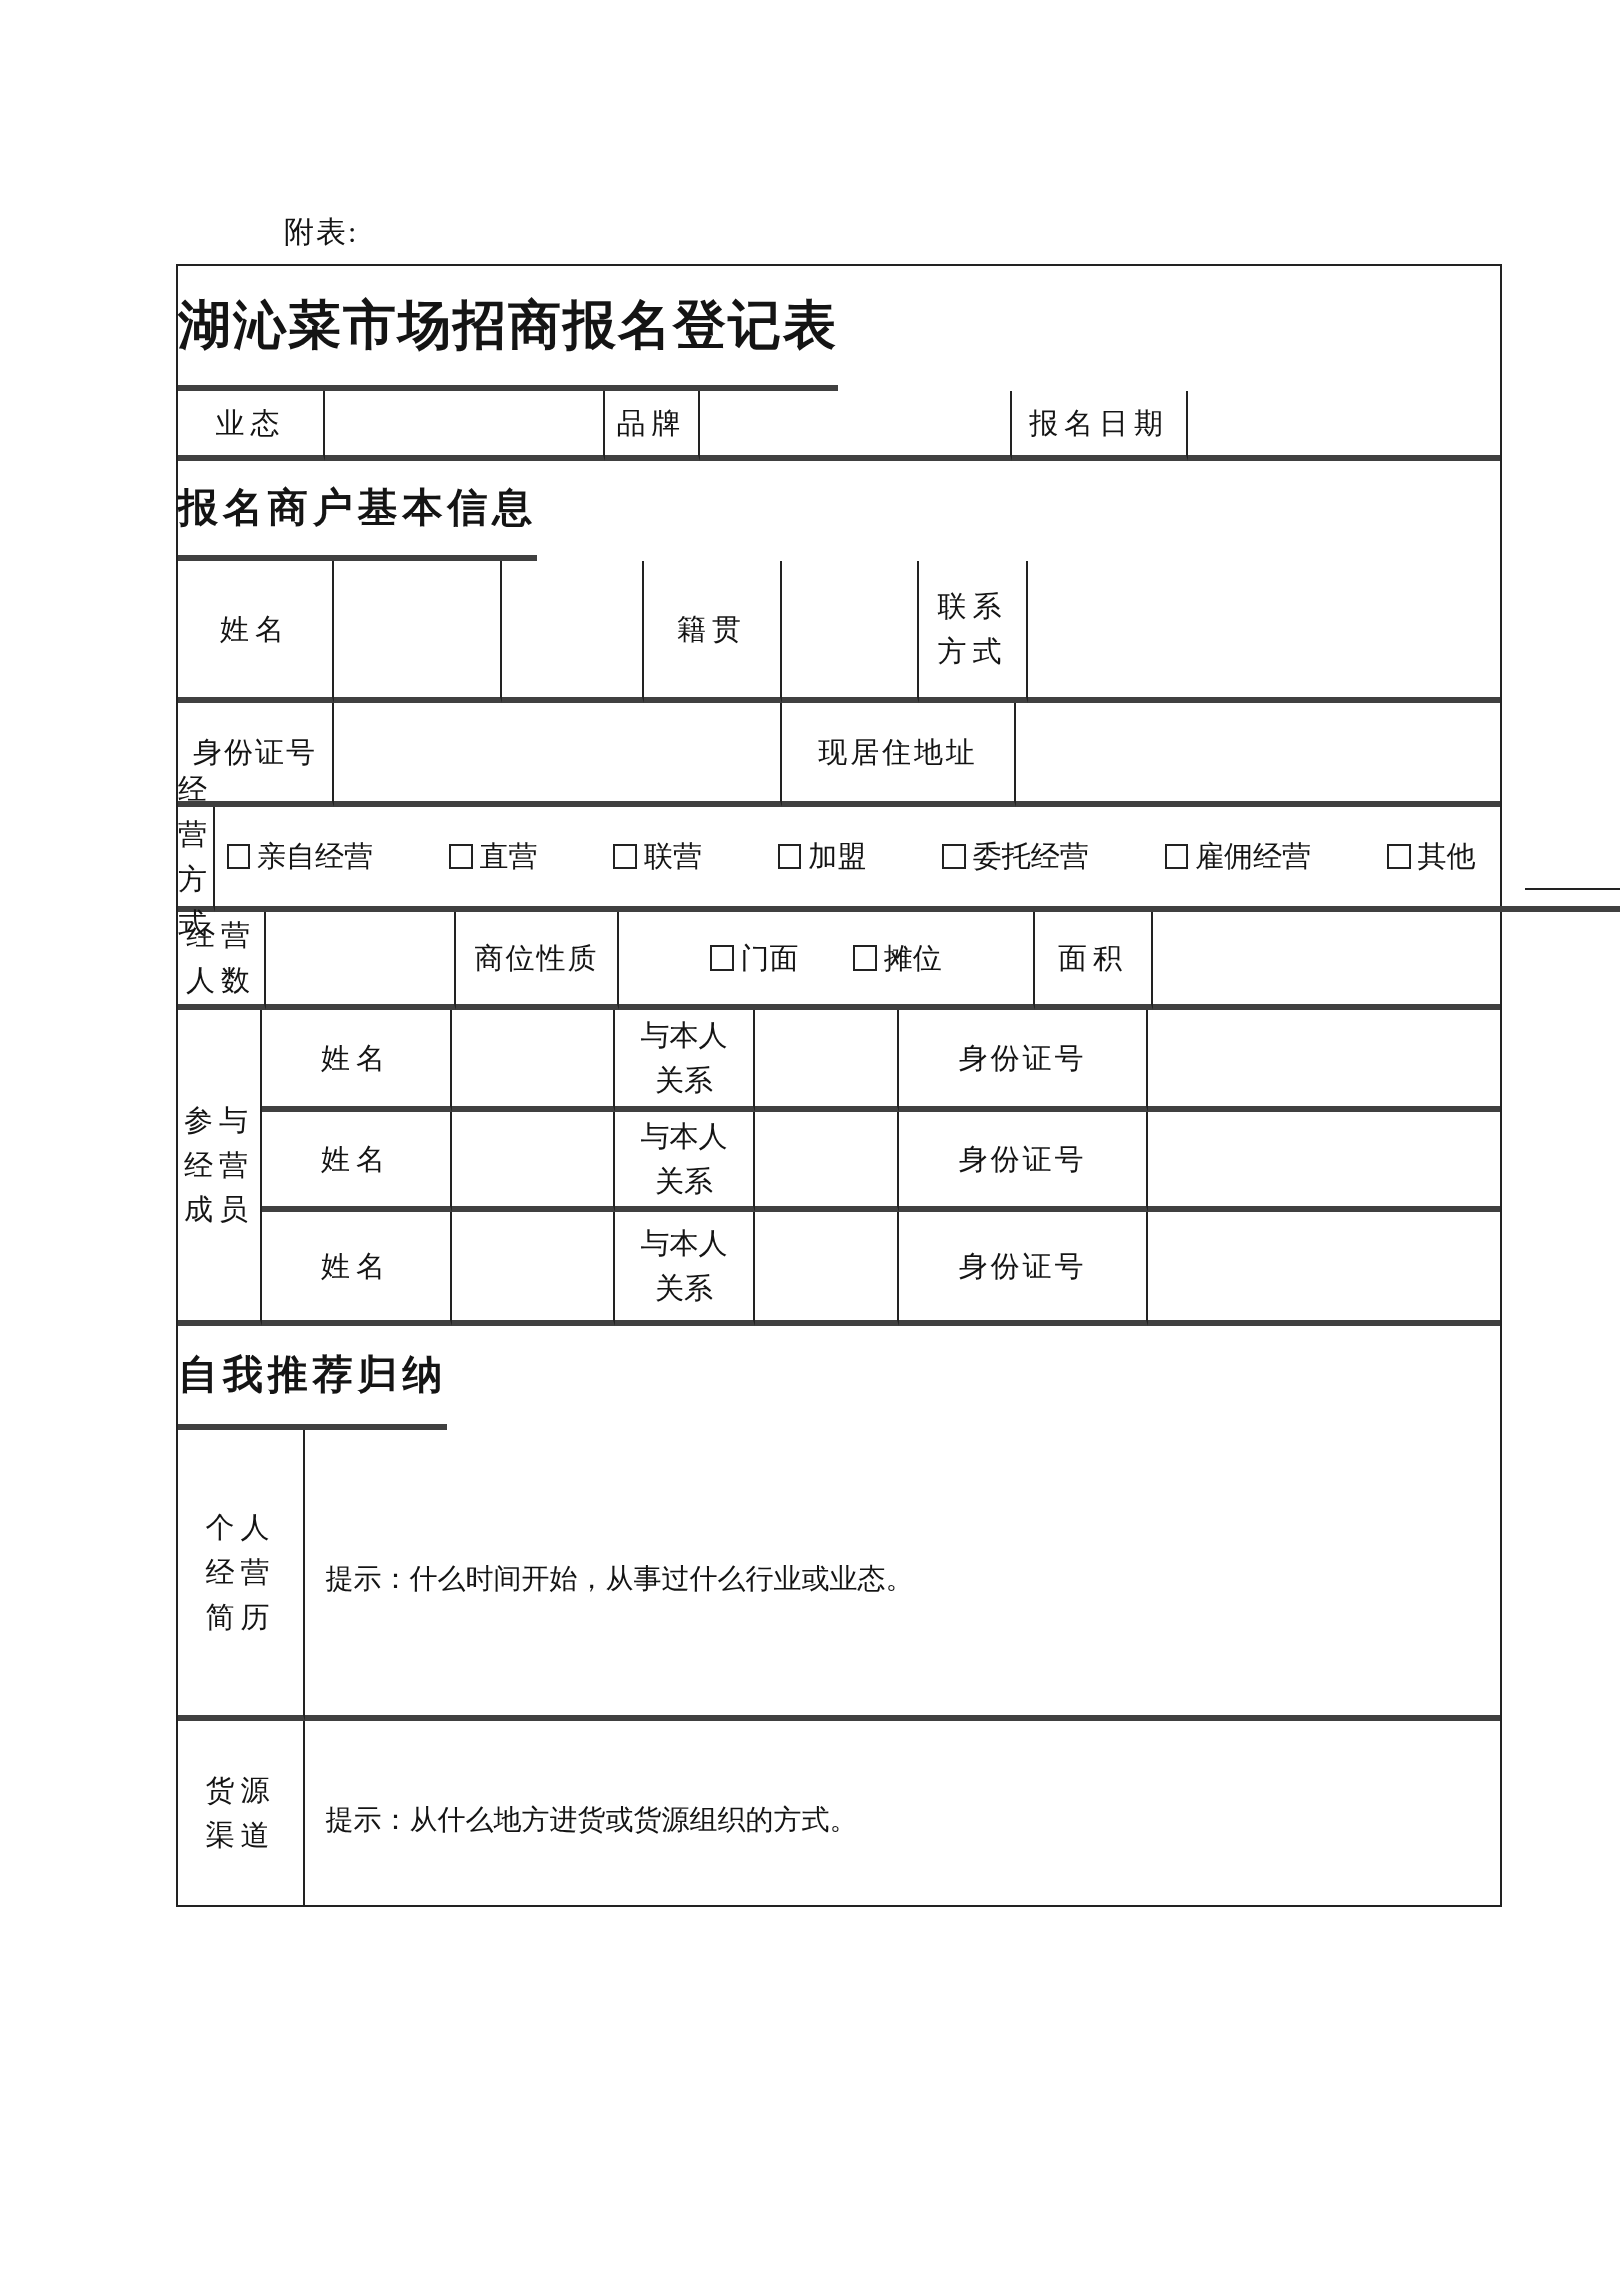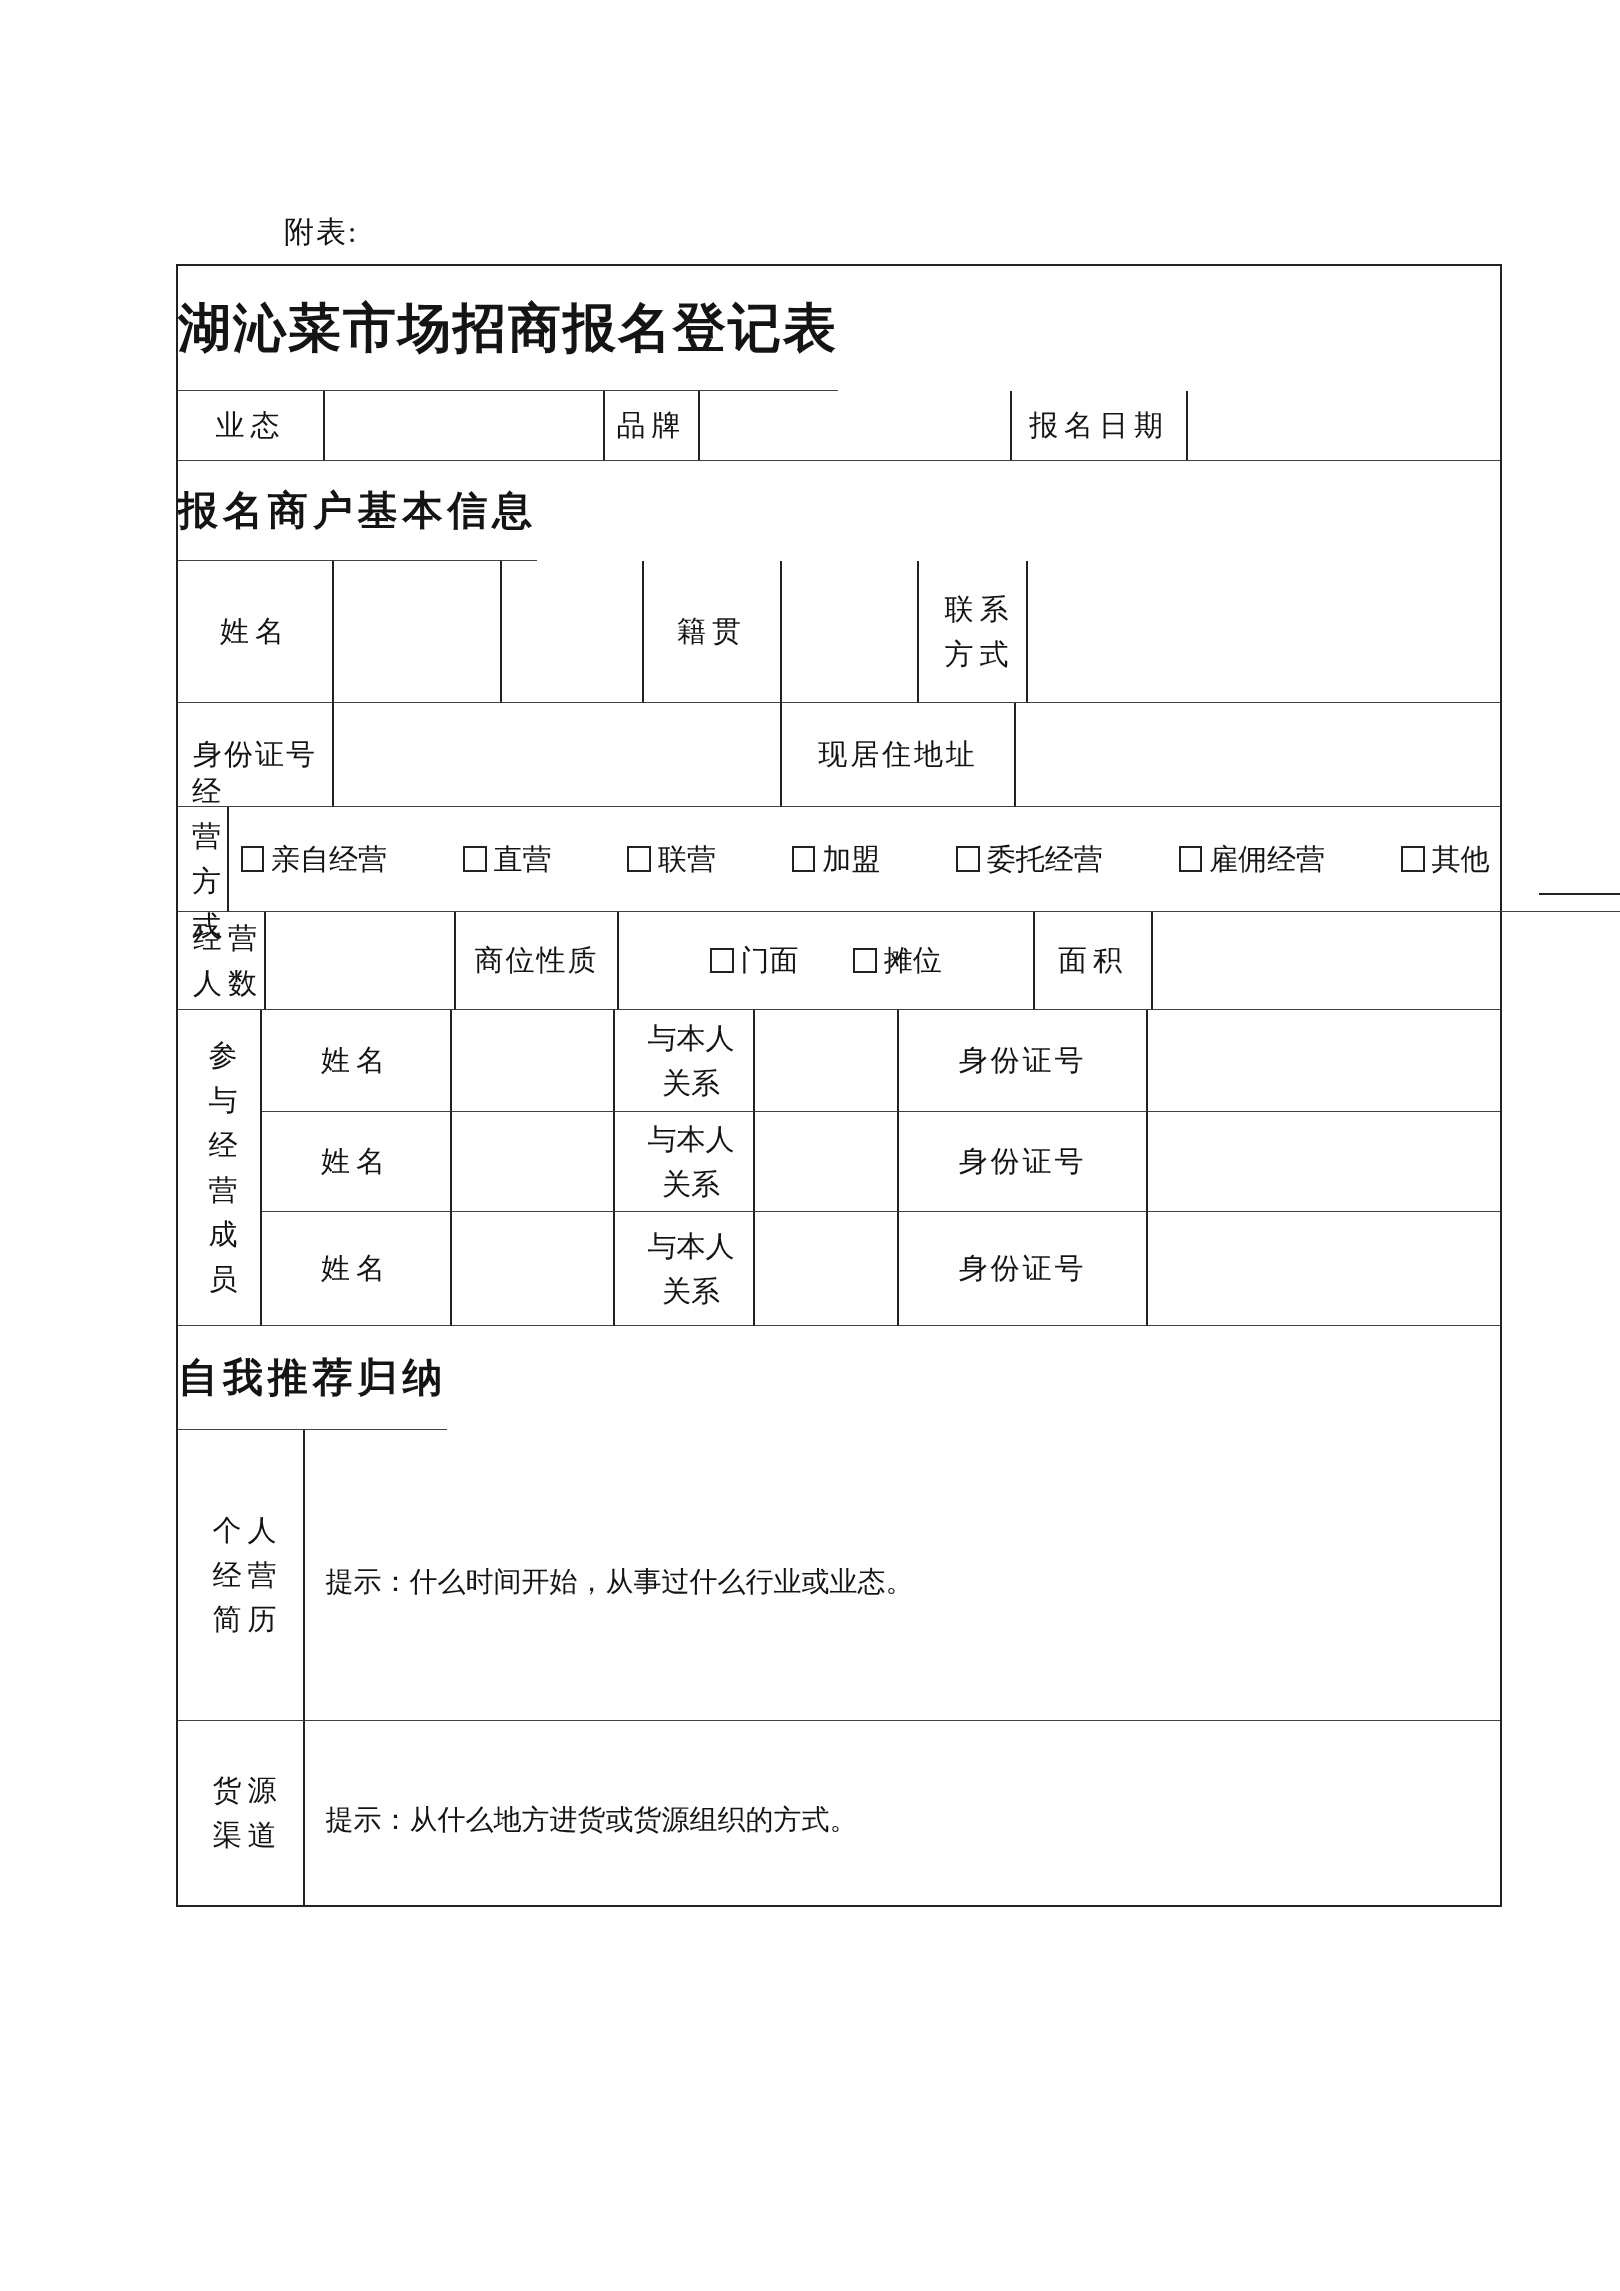--- a/index.html
+++ b/index.html
@@ -13,27 +13,27 @@
     position:absolute; left:284px; top:212px;
     font-size:30px; letter-spacing:2px;
   }
   .tbl {
     position:absolute; left:176px; top:264px;
     width:1326px; border:2px solid #222; background:#fff;
   }
   .row { display:flex; width:100%; }
   .cell {
     display:flex; align-items:center; justify-content:center;
-    border-right:2px solid #222; border-bottom:1px solid #404040;
+    border-right:2px solid #222; border-bottom:6px solid #404040;
     font-size:29px; line-height:1.55; text-align:center;
   }
   .cell.last { border-right:none; }
   .row.bottom > .cell, .row.bottom .right-block .mrow:last-child .cell { border-bottom:none; }
   .lbl { letter-spacing:5.9px; }
-  .ml { white-space:pre-line;padding-left:14px; }
+  .ml { white-space:pre-line; }
   .title-cell {
     font-size:53px; font-weight:600; letter-spacing:2px;
   }
   .sec {
     font-size:40px; font-weight:700; letter-spacing:4.9px;
   }
   .cb {
     display:inline-block; width:23.5px; height:25.5px;
     border:2px solid #222; margin-right:6.9px; vertical-align:-2.9px;
     background:#fff;

